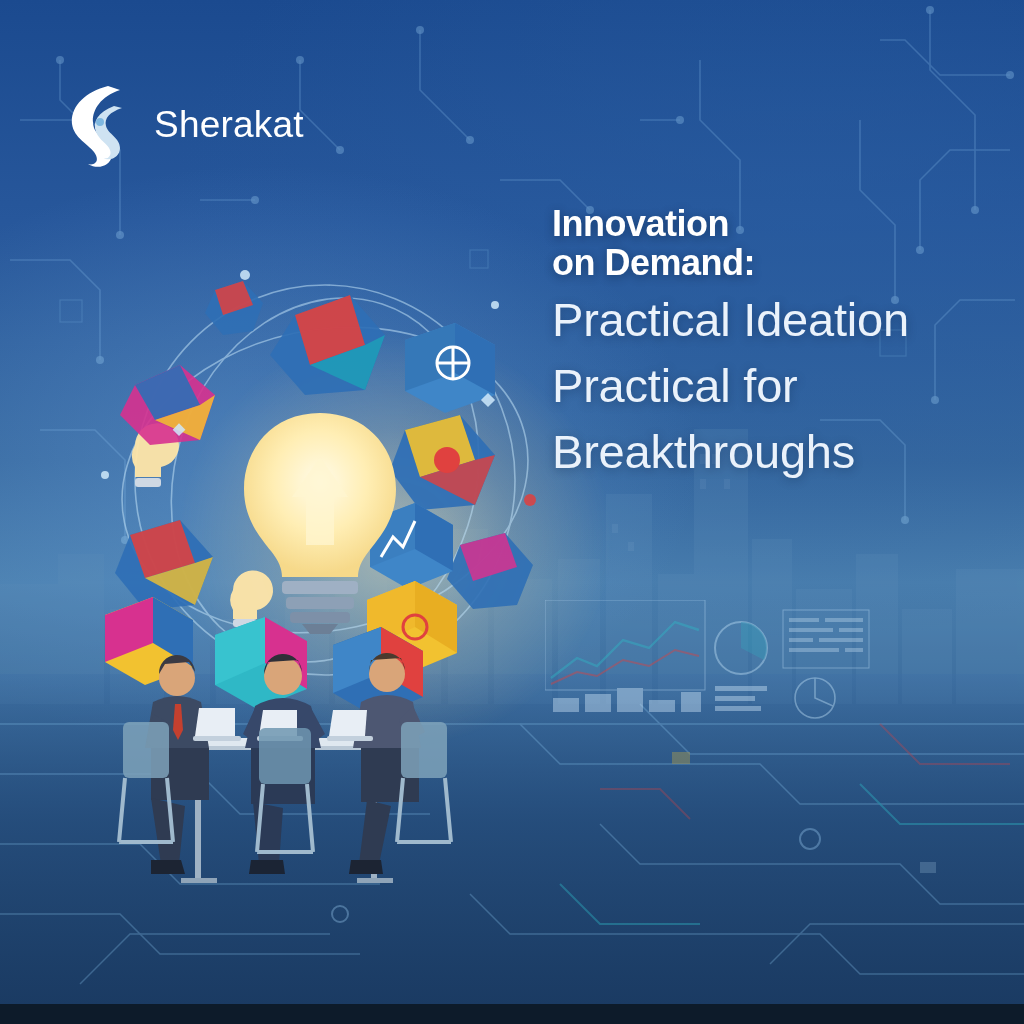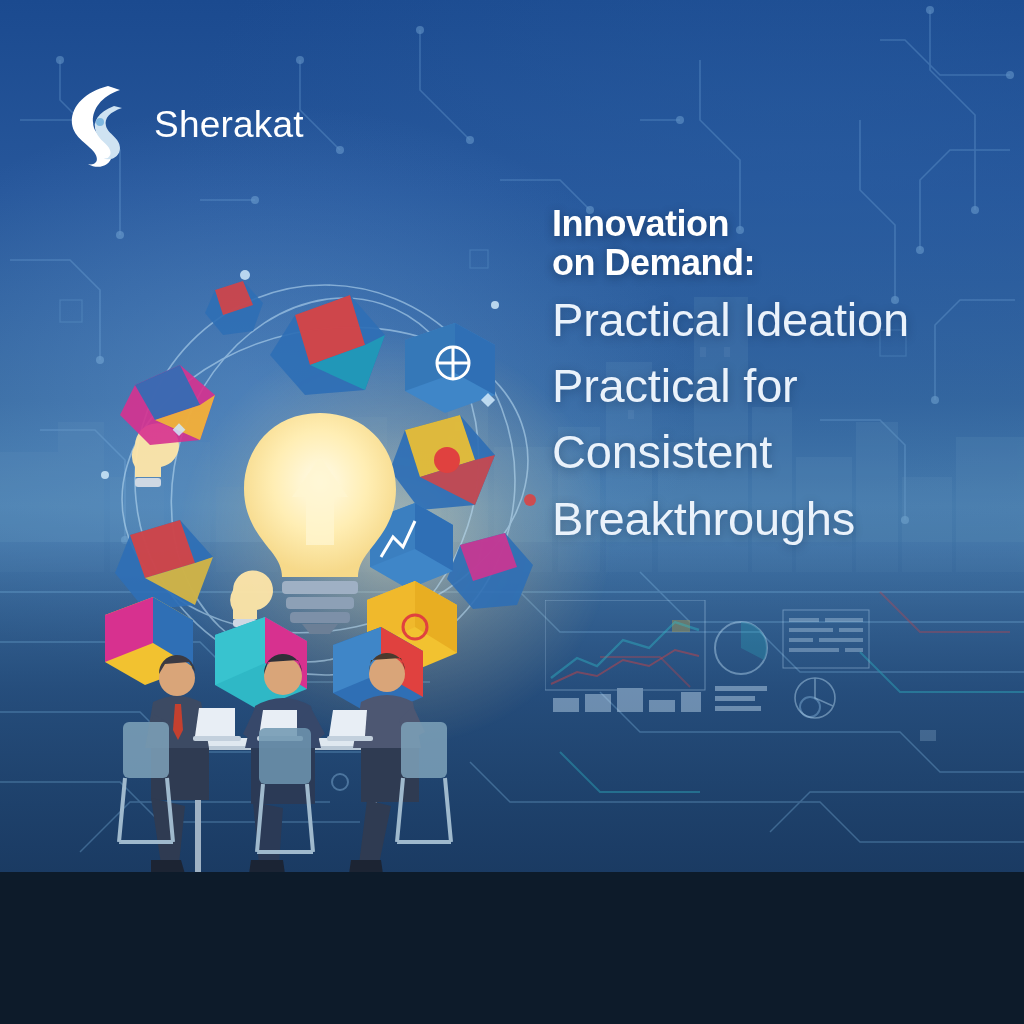--- a/index.html
+++ b/index.html
@@ -1,17 +1,17 @@
 <!DOCTYPE html>
 <html><head>
 <meta charset="utf-8">
 <style>
   html,body{margin:0;padding:0;background:#0d1b2a;}
   body{width:1024px;height:1024px;overflow:hidden;font-family:"Liberation Sans",sans-serif;}
-  #poster{position:relative;width:1024px;height:872px;overflow:hidden;
+  #poster{position:relative;width:1024px;height:1004px;overflow:hidden;
     background:
       radial-gradient(ellipse 700px 480px at 26% 46%, rgba(120,175,235,0.35) 0%, rgba(120,175,235,0.0) 62%),
       radial-gradient(ellipse 900px 600px at 78% 22%, rgba(40,92,160,0.55) 0%, rgba(40,92,160,0) 70%),
       linear-gradient(180deg,#1b4a8f 0%, #27579b 22%, #37699f 46%, #4a7fae 58%, #3e6f9f 68%, #2f5c8c 80%, #234a75 100%);
   }
   
   .circuit{position:absolute;inset:0;opacity:.45;}
   .skyline{position:absolute;left:0;right:0;bottom:300px;height:330px;opacity:.38;}
   .floor{position:absolute;left:0;right:0;bottom:0;height:330px;
     background:linear-gradient(180deg, rgba(60,110,165,.35) 0%, rgba(34,72,118,.75) 45%, rgba(26,58,98,.95) 100%);}
@@ -378,17 +378,16 @@
     <div class="logo-text">
       <span class="l1">Sherakat</span>
     </div>
   </div>
 
   <div class="headline">
     <span class="hl">Innovation</span>
     <span class="hl">on Demand:</span>
     <span class="sub">Practical Ideation</span>
     <span class="sub">Practical for</span>
-    <span class="sub">Consistent</span>
     <span class="sub">Breakthroughs</span>
   </div>
 
 </div>
 
 </body></html>

